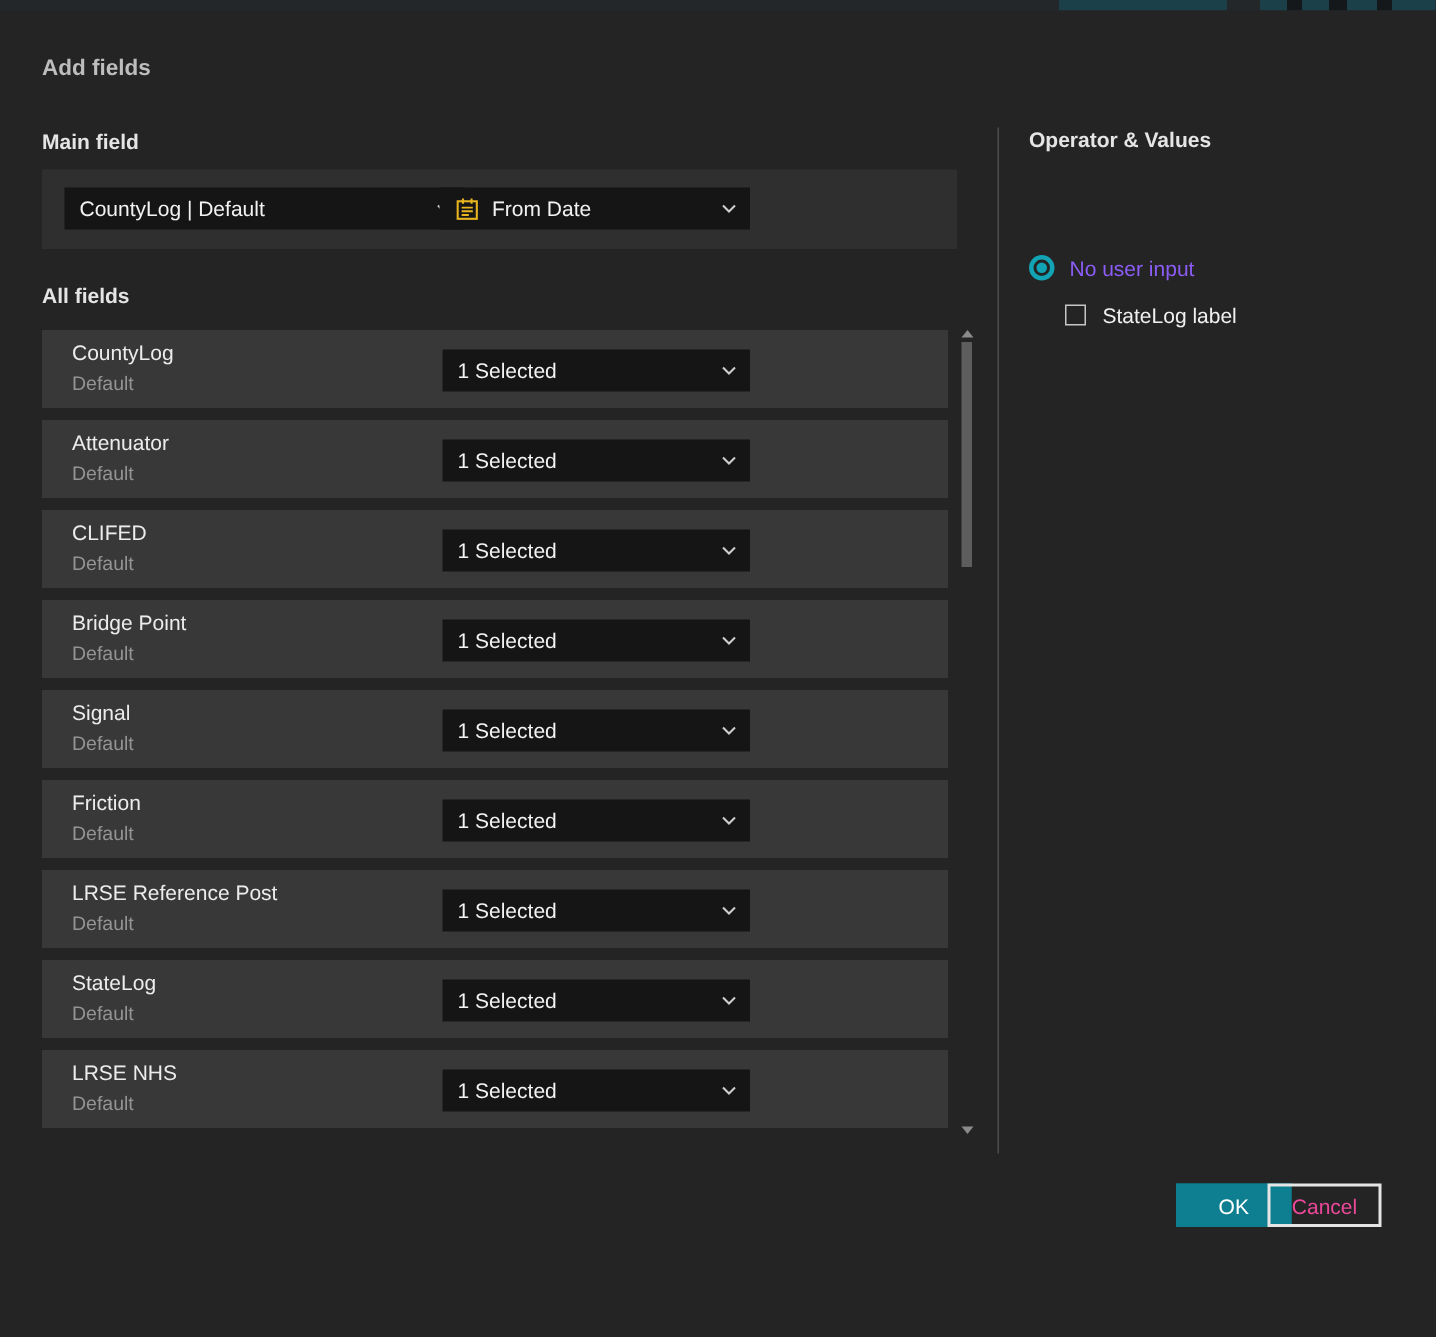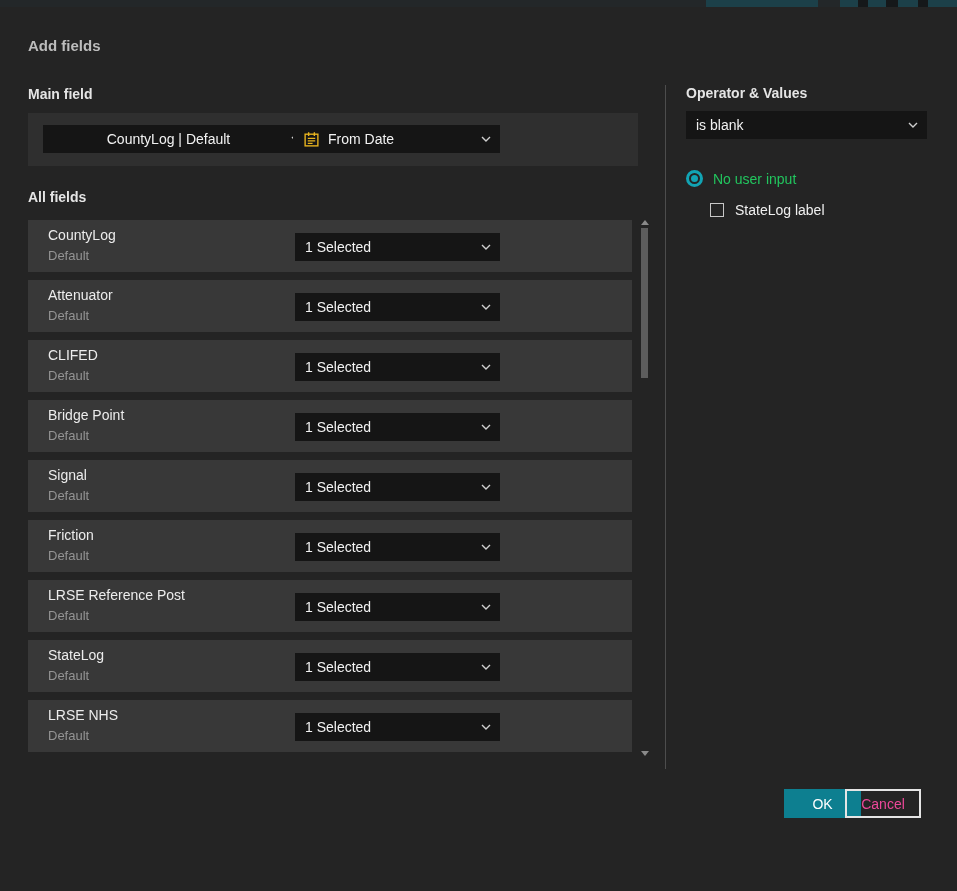--- a/index.html
+++ b/index.html
@@ -38,21 +38,21 @@
   .sub-heading{position:absolute;font-size:14px;font-weight:700;color:#e5e5e5;}
 
   
   .main-panel{position:absolute;left:28px;top:106px;width:610px;height:53px;background:#2f2f2f;}
   .select{
     position:absolute;height:28px;background:#151515;color:#f2f2f2;font-size:14px;
     display:flex;align-items:center;padding:0 26px 0 10px;box-sizing:border-box;cursor:pointer;
     white-space:nowrap;
   }
   .select .chev{position:absolute;right:9px;top:50%;transform:translateY(-50%);display:flex;}
-  .sel-layer{left:15px;top:12px;width:267px;justify-content:center;}
+  .sel-layer{left:15px;top:12px;width:267px;}
   .sel-field{left:265px;top:12px;width:207px;}
   .sel-field .cal{display:flex;margin-right:8px;flex:0 0 auto;}
 
   
   .fields-list{position:absolute;left:28px;top:213px;width:604px;}
   .field-row{
     position:relative;height:52px;background:#383838;margin-bottom:8px;
   }
   .field-row .fname{position:absolute;left:20px;top:7px;font-size:14px;color:#ececec;}
   .field-row .fsub{position:absolute;left:20px;top:28px;font-size:13px;color:#949494;}
@@ -77,21 +77,21 @@
 
   
   .op-heading{left:686px;top:78px;}
   .sel-operator{left:686px;top:104px;width:241px;}
   .radio-row{position:absolute;left:686px;top:163px;display:flex;align-items:center;cursor:pointer;}
   .radio-outer{
     width:17px;height:17px;border-radius:50%;border:3px solid #12a4b4;box-sizing:border-box;
     display:flex;align-items:center;justify-content:center;background:#242424;flex:0 0 auto;
   }
   .radio-dot{width:7px;height:7px;border-radius:50%;background:#12a4b4;}
-  .radio-label{margin-left:10px;font-size:14px;color:#22c55e;}
+  .radio-label{margin-left:10px;font-size:14px;color:#8b5cf6;}
   .check-row{position:absolute;left:710px;top:195px;display:flex;align-items:center;cursor:pointer;}
   .checkbox{
     width:14px;height:14px;border:1px solid #c7c7c7;box-sizing:border-box;background:transparent;flex:0 0 auto;
   }
   .check-label{margin-left:11px;font-size:14px;color:#f0f0f0;}
 
   
   .btn{
     position:absolute;top:782px;height:29px;font-size:14px;cursor:pointer;
     display:flex;align-items:center;justify-content:center;box-sizing:border-box;
@@ -271,28 +271,20 @@
 
       <div class="scrollbar">
         <div class="sb-arrow-up"></div>
         <div class="sb-thumb"></div>
         <div class="sb-arrow-down"></div>
       </div>
 
       <div class="v-divider"></div>
 
       <div class="sub-heading op-heading">Operator &amp; Values</div>
-      <div class="select sel-operator">
-        <span>is blank</span>
-        <span class="chev">
-          <svg width="10" height="6" viewBox="0 0 10 6">
-              <path d="M1 1 L5 5 L9 1" stroke="#cfcfcf" stroke-width="1.4" fill="none"></path>
-            </svg>
-        </span>
-      </div>
 
       <div class="radio-row">
         <span class="radio-outer">
             <span class="radio-dot"></span>
           </span>
         <span class="radio-label">No user input</span>
       </div>
 
       <div class="check-row">
         <span class="checkbox"></span>

